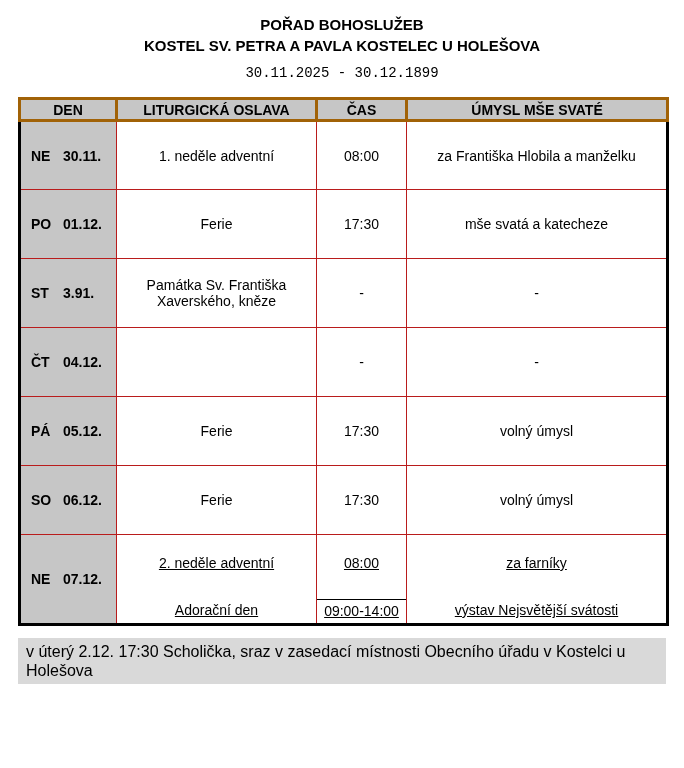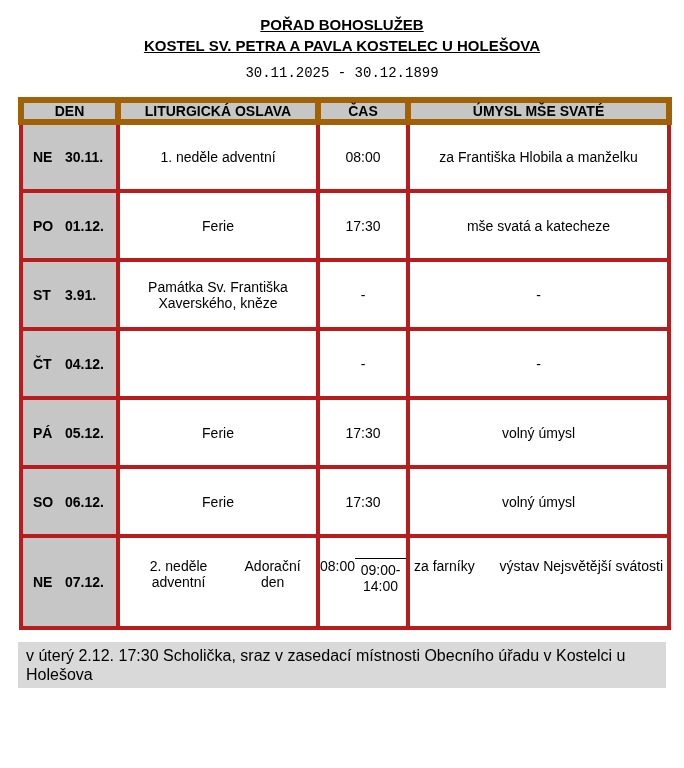--- a/index.html
+++ b/index.html
@@ -6,40 +6,40 @@
   html, body { background: #ffffff; }
   body {
     width: 684px; height: 768px;
     font-family: "Liberation Sans", sans-serif;
     color: #000;
     overflow: hidden;
   }
   .page { padding: 14px 18px 0 18px; }
 
   .doc-header { text-align: center; margin-bottom: 14px; }
-  .doc-title { font-size: 15px; font-weight: bold; line-height: 21px; text-decoration: underline; }
+  .doc-title { font-size: 15px; font-weight: bold; line-height: 21px; }
   .doc-sub   { font-size: 14px; font-weight: normal; line-height: 20px; margin-top: 7px; font-family: Liberation Mono, monospace; }
 
   table.schedule {
     width: 100%;
     border-collapse: collapse;
     border: 3px solid #000;
     table-layout: fixed;
   }
   .schedule th {
     background: var(--header-bg, #c6c6c6);
-    border: 6px solid #a16207;
+    border: 3px solid #a16207;
     font-size: 14px;
     font-weight: bold;
     height: 22px;
     text-align: center;
     padding: 0;
   }
   .schedule td {
-    border: 4px solid #b91c1c;
+    border: 1px solid #b91c1c;
     font-size: 14px;
     text-align: center;
     vertical-align: middle;
     padding: 0 6px;
   }
   tr.row { height: 69px; }
   tr.row-last { height: 88px; }
 
   .schedule td.den {
     background: var(--den-bg, #c6c6c6);
@@ -48,23 +48,25 @@
     padding-left: 10px;
   }
   .dow { display: inline-block; min-width: 24px; }
   .ddate { display: inline-block; margin-left: 8px; }
 
   
   tr.row-last td { padding: 0; vertical-align: top; }
   tr.row-last td.den { vertical-align: middle; padding-left: 10px; }
   .stack {
     display: flex;
+    flex-direction: column;
     justify-content: space-between;
     height: 88px;
     padding: 20px 4px 5px 4px;
+    text-decoration: underline;
   }
   tr.row-last td.cas .stack { padding-left: 0; padding-right: 0; padding-bottom: 0; }
   tr.row-last td.cas .line2 {
     border-top: 1px solid #000;
     padding: 3px 0 4px 0;
   }
 
   .note {
     margin-top: 12px;
     background: var(--note-bg, #d9d9d9);

